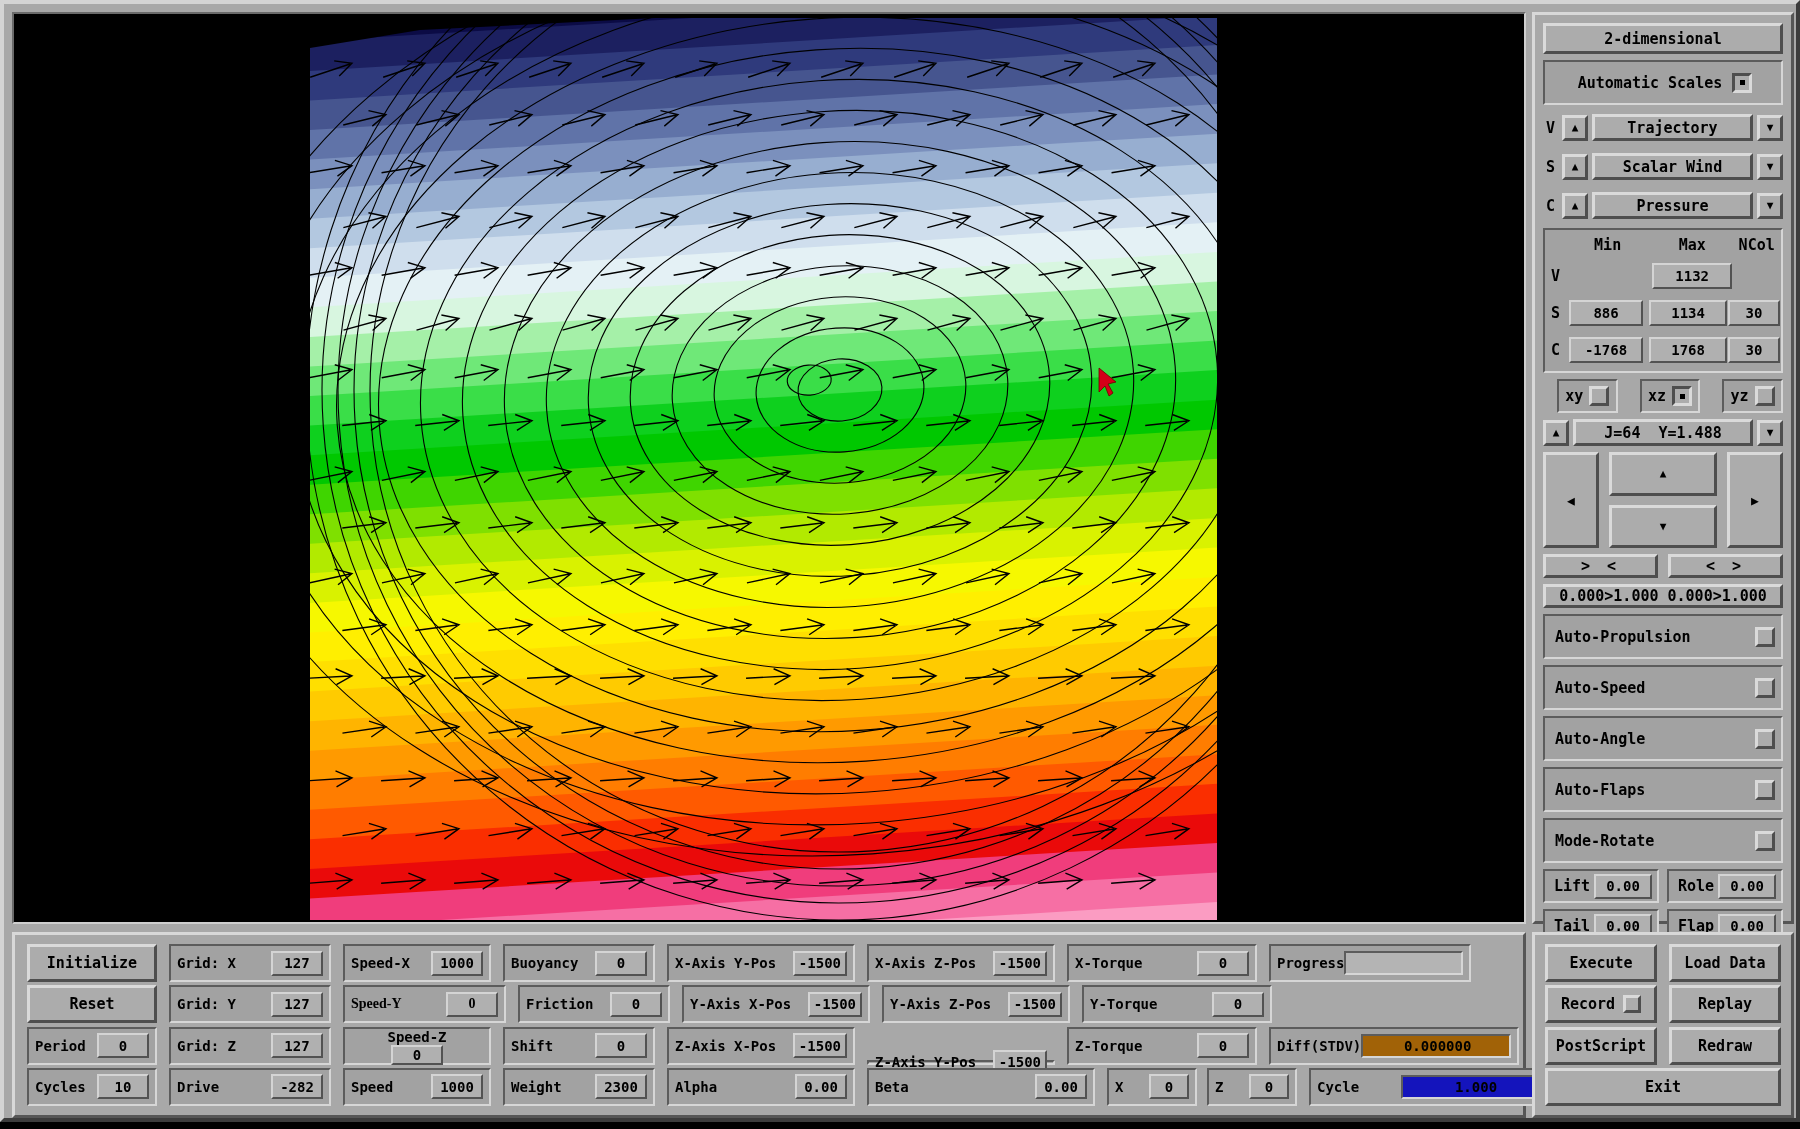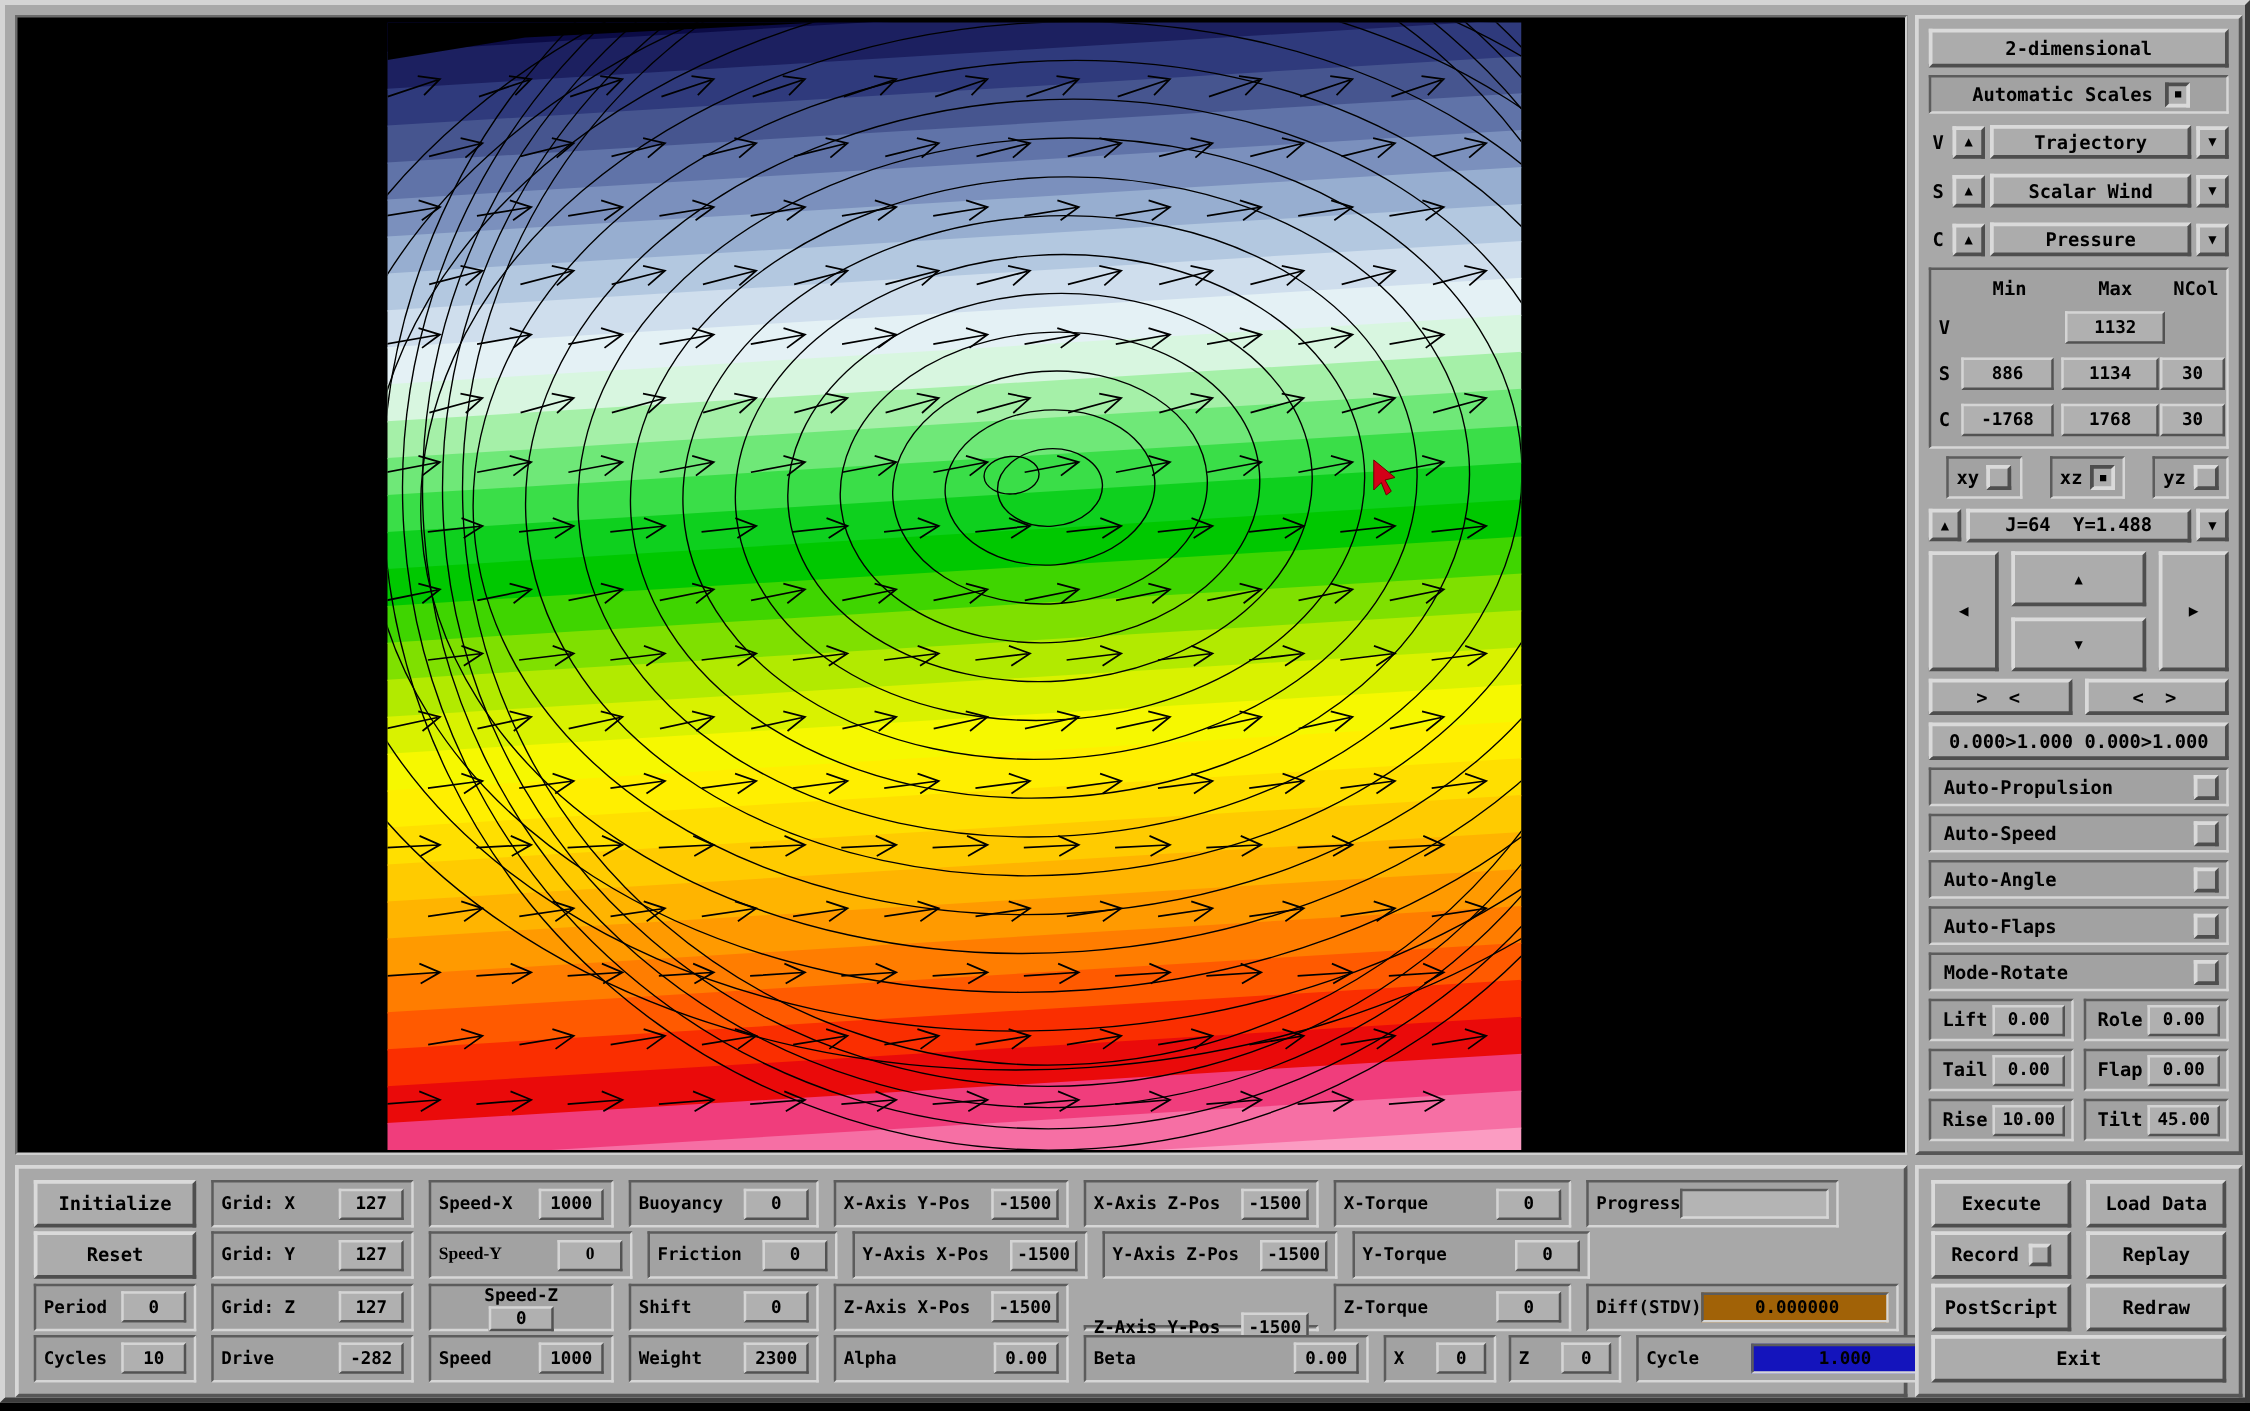--- a/index.html
+++ b/index.html
@@ -41,21 +41,21 @@
   .mmxhead .slot{background:none;border:none;}
   .planes{display:flex;gap:8px;}
   .plane{flex:1;height:34px;display:flex;align-items:center;justify-content:space-evenly;font-size:15px;margin-left:14px;}
   .navpad{display:flex;gap:10px;height:96px;flex:none;}
   .navside{width:56px;font-size:13px;}
   .navmid{flex:1;display:flex;flex-direction:column;gap:9px;}
   .navmid .btn{flex:1;font-size:11px;}
   .zoomrow{display:flex;gap:10px;height:31px;}
   .zoomrow .btn{flex:1;letter-spacing:4px;}
   .rangebar{height:32px;display:flex;align-items:center;justify-content:center;font-size:15px;white-space:pre;}
-  .autorow{height:31px;display:flex;align-items:center;justify-content:space-between;padding:0 6px 0 10px;font-size:15px;flex:none;}
+  .autorow{height:45px;display:flex;align-items:center;justify-content:space-between;padding:0 6px 0 10px;font-size:15px;flex:none;}
   .frow{display:flex;gap:8px;height:34px;flex:none;}
   .fcell{flex:1;display:flex;align-items:center;justify-content:space-between;padding:0 5px 0 9px;font-size:15px;}
   .fcell .vbox{min-width:58px;}
 
   
   .brow{display:flex;gap:12px;height:38px;}
   .bcell{display:flex;align-items:center;justify-content:space-between;padding:0 6px;font-size:14px;flex:none;}
   .bcell .lab{white-space:pre;}
   .bfield{width:150px;height:24px;background:#b4b4b4;border:2px solid;border-color:#5c5c5c #d6d6d6 #d6d6d6 #5c5c5c;
           box-sizing:border-box;position:relative;display:flex;align-items:center;justify-content:center;font-size:14px;}

